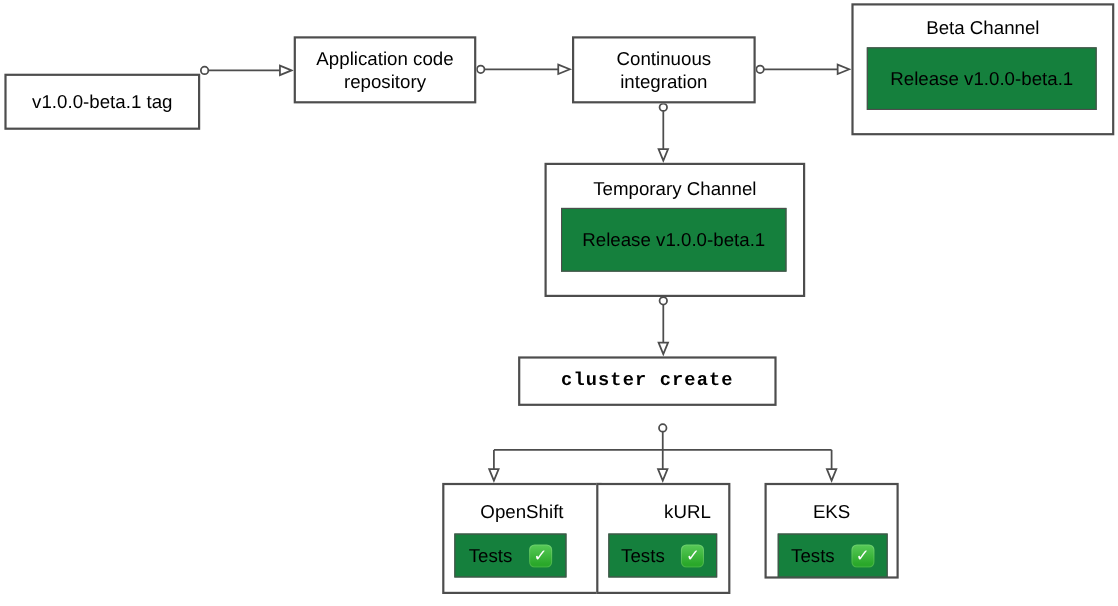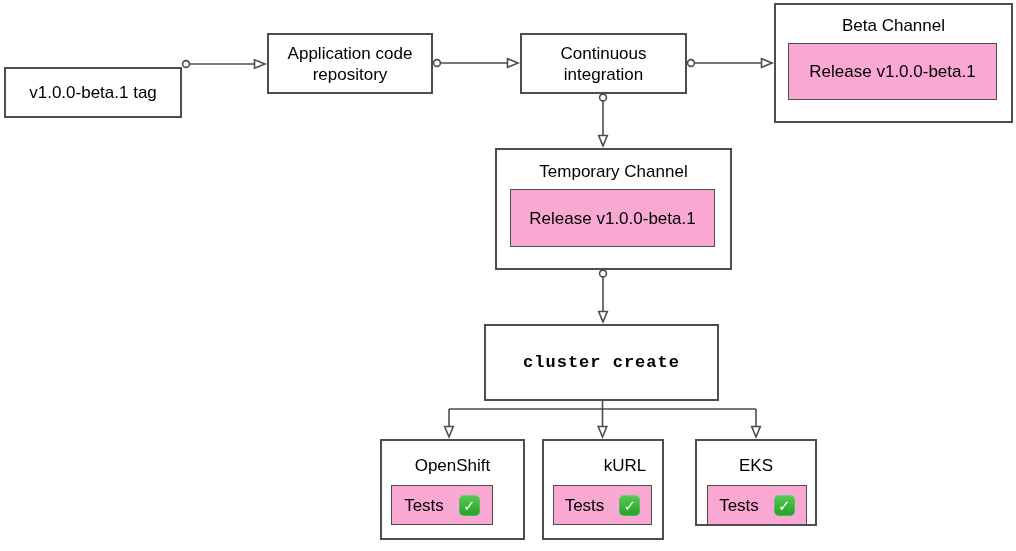--- a/index.html
+++ b/index.html
@@ -8,21 +8,21 @@
   #canvas { position:relative; width:1016px; height:551px; background:#ffffff; overflow:hidden; }
   #wires { position:absolute; left:0; top:0; width:1016px; height:551px; }
   .wire { stroke:var(--stroke); stroke-width:1.6; fill:none; }
   .dot { fill:#ffffff; stroke:var(--stroke); stroke-width:1.6; }
   .arrowhead { fill:#ffffff; stroke:var(--stroke); stroke-width:1.6; stroke-linejoin:miter; }
   .node { position:absolute; border:2px solid var(--stroke); background:#ffffff;
           display:flex; align-items:center; justify-content:center; text-align:center;
           font-size:17px; line-height:21px; }
   .container-node { display:block; }
   .container-label { display:block; text-align:center; }
-  .inner-box { position:absolute; border:1.6px solid var(--stroke); background:#f9a8d4;
+  .inner-box { position:absolute; border:1.6px solid var(--stroke); background:#15803d;
                display:flex; align-items:center; justify-content:center; text-align:center;
                font-size:17px; line-height:21px; }
   #node-beta .container-label { padding-top:10px; }
   #node-temp .container-label { padding-top:11px; }
   .cluster-box .container-label { padding-top:14px; }
   #node-cluster-create { font-family:"Liberation Mono","DejaVu Sans Mono",monospace;
                          font-weight:bold; font-size:17px; letter-spacing:1px; }
   .tests-box { gap:15px;text-align:right; }
   .check-icon { width:21px; height:21px; border-radius:5px; flex:0 0 auto;
                 background:linear-gradient(180deg,#58ca58 0%,var(--green) 85%);
@@ -93,25 +93,25 @@
     </div>
   </div>
 
   <div class="node container-node" id="node-temp" style="left:485px;top:148px;width:237px;height:122px;margin-left:10px;">
     <span class="container-label">Temporary Channel</span>
     <div class="inner-box" style="left:13px;top:39px;width:205px;height:58px;">
       <span>Release v1.0.0-beta.1</span>
     </div>
   </div>
 
-  <div class="node" id="node-cluster-create" style="left:484px;top:324px;width:235px;height:77px;">
+  <div class="node" id="node-cluster-create" style="left:471px;top:324px;width:235px;height:45px;">
     <span>cluster create</span>
   </div>
 
-  <div class="node container-node cluster-box" style="left:380px;top:439px;width:145px;height:101px;">
+  <div class="node container-node cluster-box" style="left:402px;top:439px;width:145px;height:101px;">
     <span class="container-label">OpenShift</span>
     <div class="inner-box tests-box" style="left:9px;top:44px;width:102px;height:40px;">
       <span>Tests</span>
       <span class="check-icon">
         <span>✓</span>
       </span>
     </div>
   </div>
 
   <div class="node container-node cluster-box" style="left:542px;top:439px;width:122px;height:101px;padding-left:44px;">

